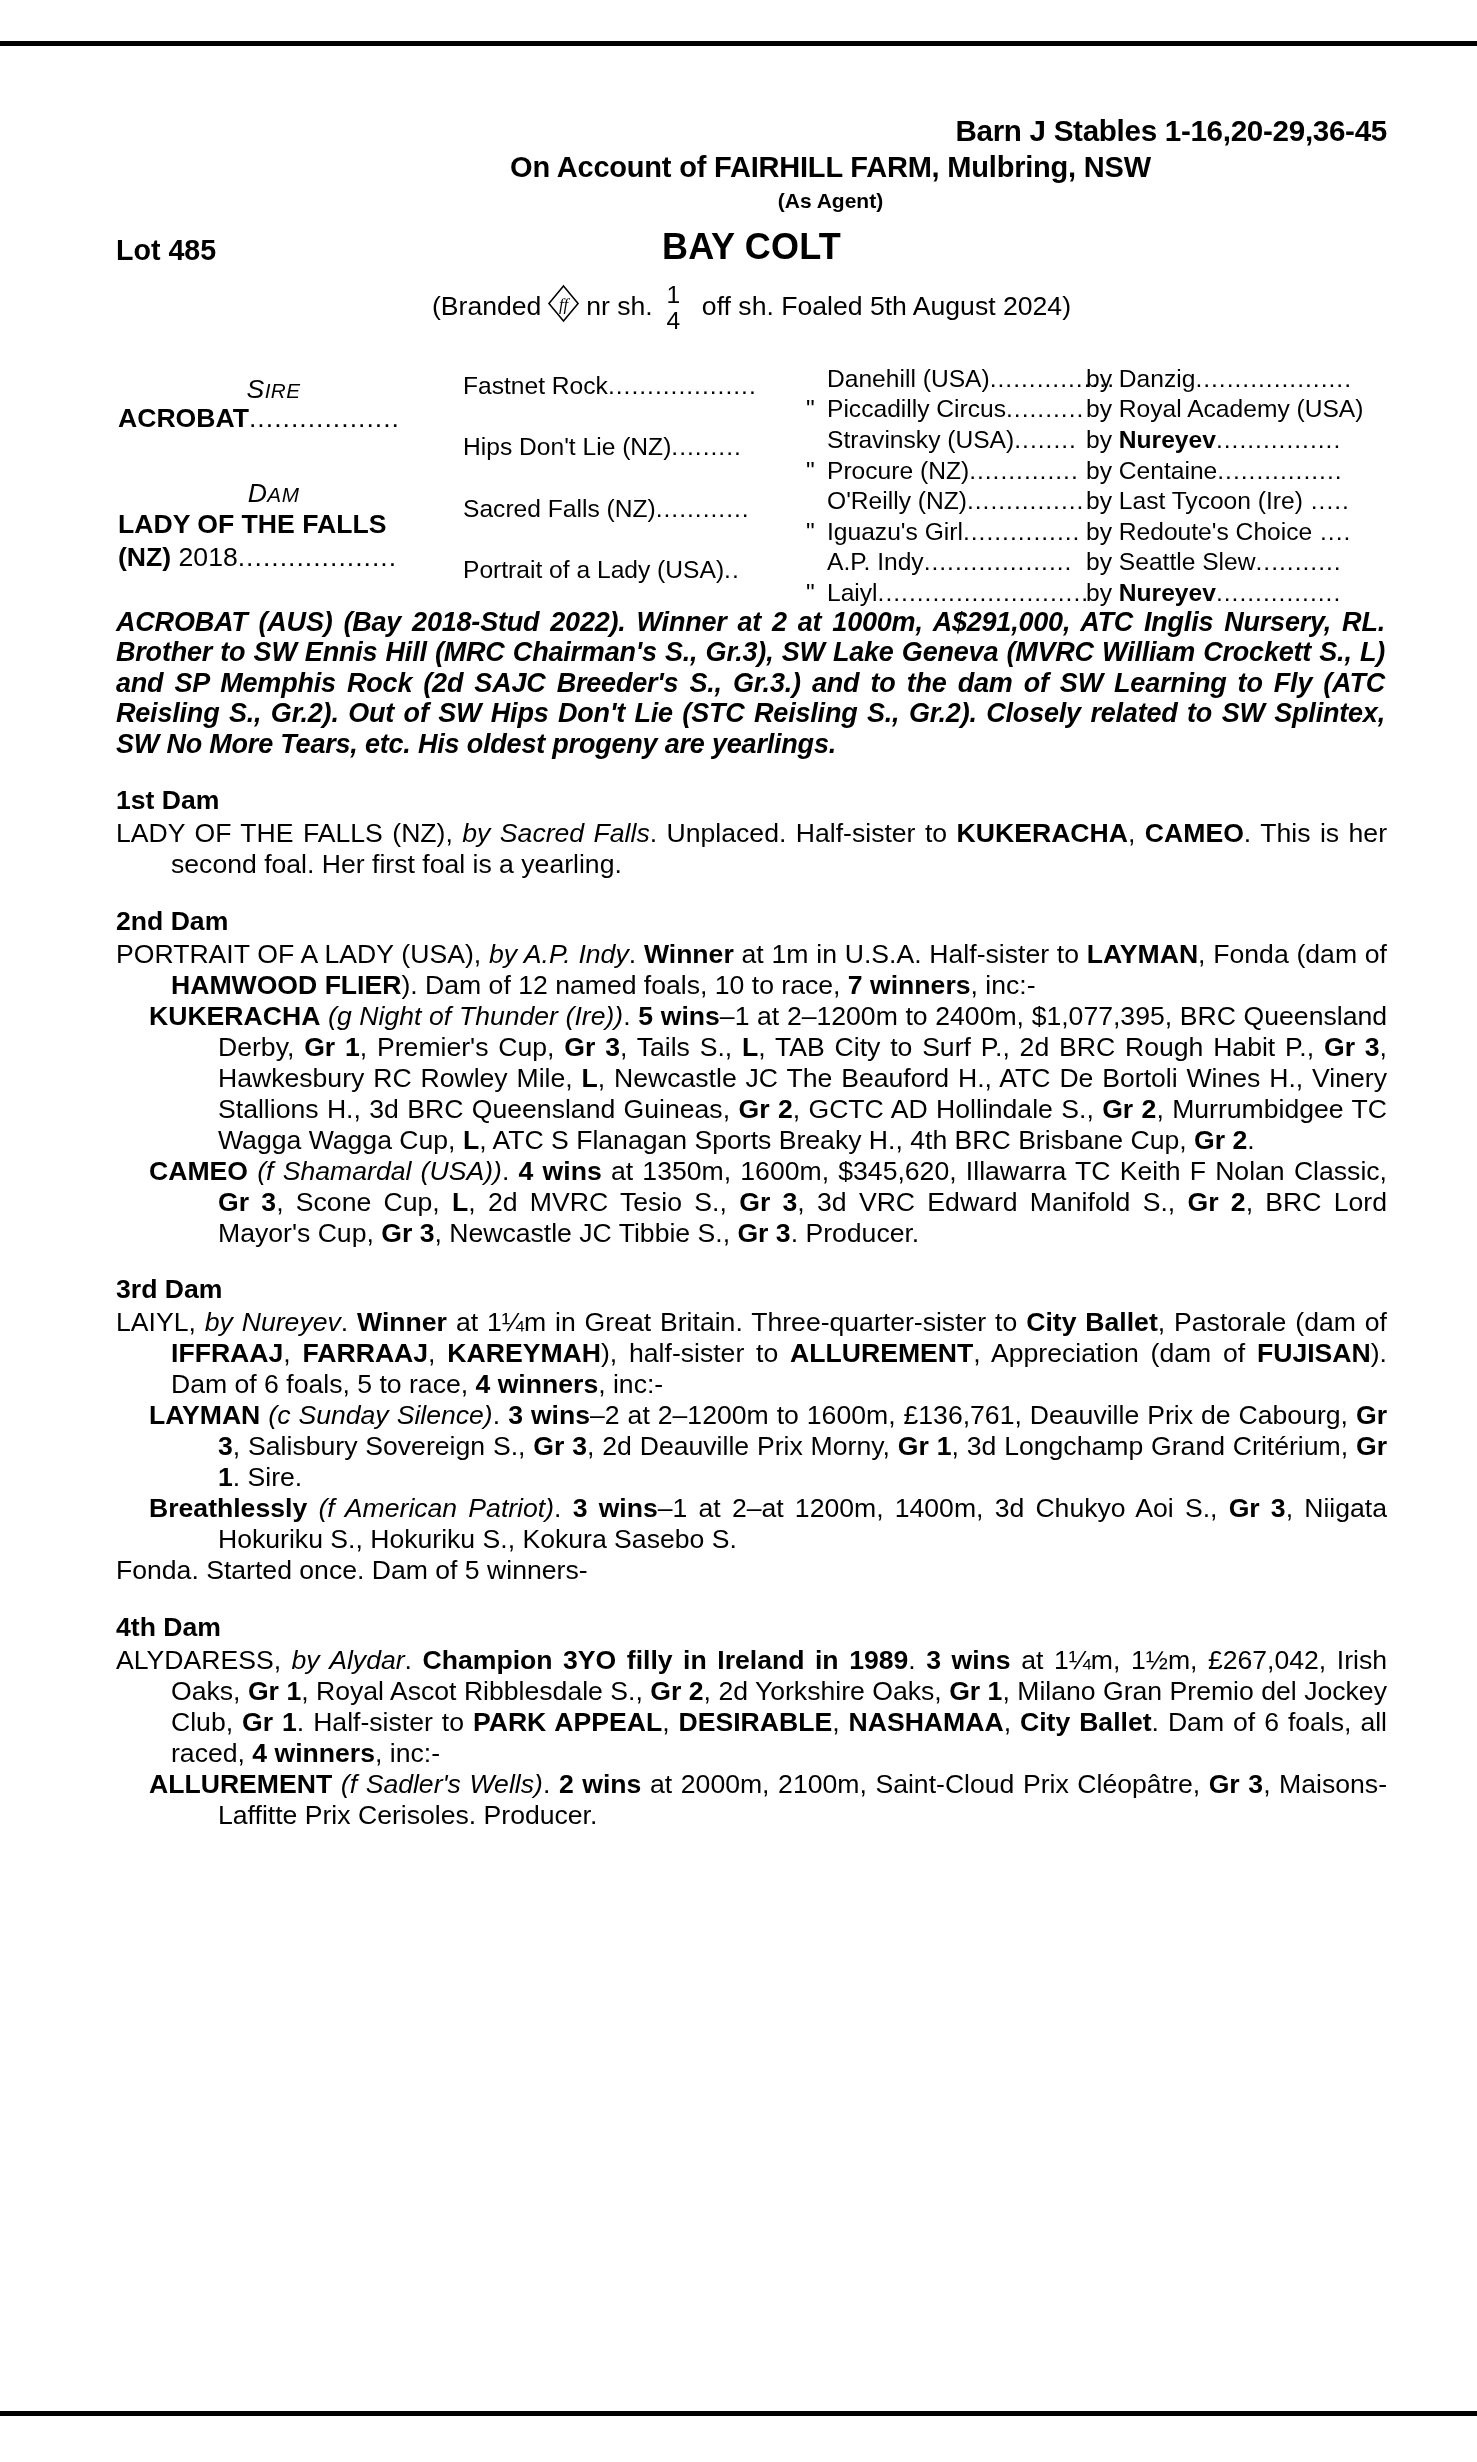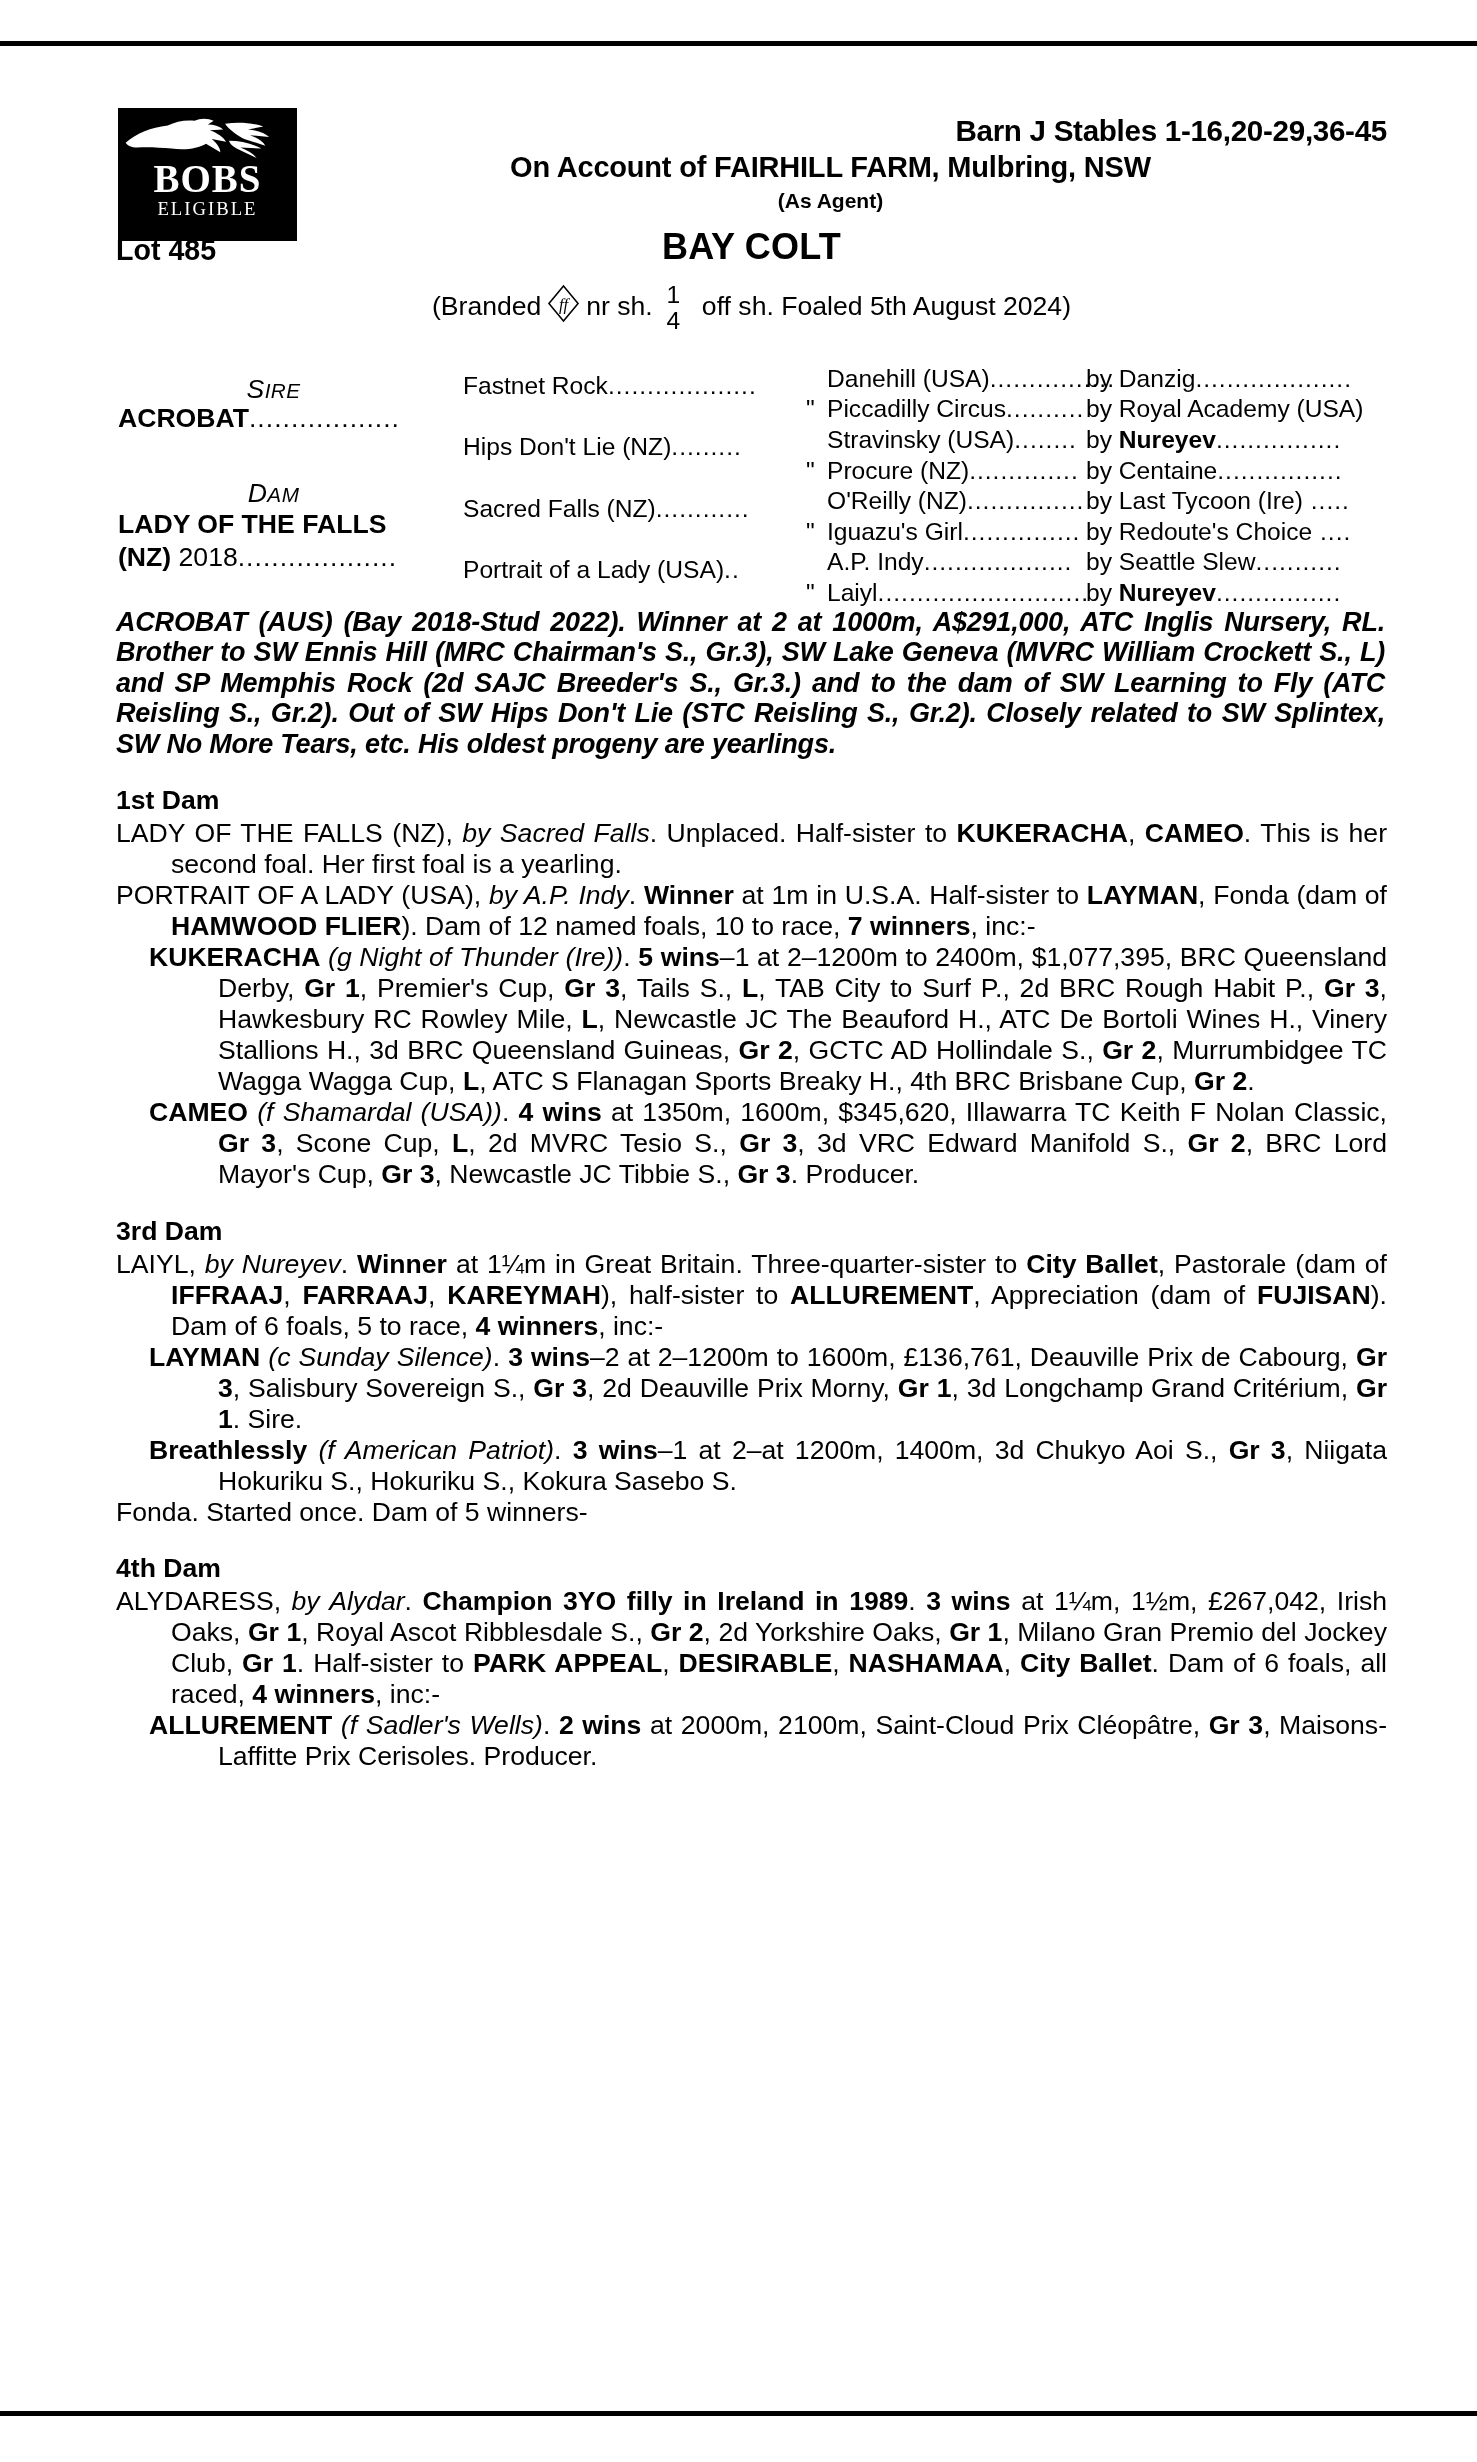--- a/index.html
+++ b/index.html
@@ -280,29 +280,20 @@
 
 <div class="page">
 
   <div class="rule rule-top"></div>
   <div class="rule rule-bottom"></div>
 
   <div class="content">
 
     <div class="header-block">
 
-      <div class="bobs-logo">
-        <svg class="bobs-horse" viewBox="0 0 160 46">
-          <path fill="#ffffff" d="M8 28 C20 18 34 12 52 10 C60 6 70 4 80 5 C86 2 94 2 100 5 L94 9 C100 9 106 11 110 14 L96 15 C104 18 110 22 113 27 L98 24 C104 29 107 34 107 38 L92 29 C84 34 70 36 56 34 C44 33 30 32 20 33 C14 33 10 31 8 28 Z"></path>
-          <path fill="#ffffff" d="M112 8 C126 6 140 7 152 11 L136 14 C146 15 154 18 158 22 L138 20 C146 23 152 27 154 31 L132 24 C124 20 116 14 112 8 Z"></path>
-          <path fill="#ffffff" d="M116 26 C128 26 140 29 150 34 L128 33 C136 36 142 40 145 44 L124 34 C120 32 117 29 116 26 Z"></path>
-        </svg>
-        <div class="bobs-word">BOBS</div>
-        <div class="bobs-sub">ELIGIBLE</div>
-      </div>
 
       <div class="barn-line">Barn J Stables 1-16,20-29,36-45</div>
       <div class="account-line">On Account of FAIRHILL FARM, Mulbring, NSW</div>
       <div class="agent-line">(As Agent)</div>
 
       <div class="lot-line">Lot 485</div>
       <div class="colour-line">BAY COLT</div>
 
       <div class="branded-line">
         <span class="bwrap">
@@ -379,20 +370,21 @@
         <div class="r6"><span>by </span><span>Seattle Slew</span><span class="dots">...........</span></div>
         <div class="r7"><span>by </span><b>Nureyev</b><span class="dots">................</span></div>
       </div>
     </div>
 
     <div class="sire-blurb">ACROBAT (AUS) (Bay 2018-Stud 2022). Winner at 2 at 1000m, A$291,000, ATC Inglis Nursery, RL. Brother to SW Ennis Hill (MRC Chairman's S., Gr.3), SW Lake Geneva (MVRC William Crockett S., L) and SP Memphis Rock (2d SAJC Breeder's S., Gr.3.) and to the dam of SW Learning to Fly (ATC Reisling S., Gr.2). Out of SW Hips Don't Lie (STC Reisling S., Gr.2). Closely related to SW Splintex, SW No More Tears, etc. His oldest progeny are yearlings.</div>
 
     <div id="dams-container">
         <div class="dam-head">1st Dam</div>
         <div class="hang0">LADY OF THE FALLS (NZ), <i>by Sacred Falls</i>. Unplaced. Half-sister to <b>KUKERACHA</b>, <b>CAMEO</b>. This is her second foal. Her first foal is a yearling.</div>
+        <div class="dam-head">2nd Dam</div>
         <div class="hang0">PORTRAIT OF A LADY (USA), <i>by A.P. Indy</i>. <b>Winner</b> at 1m in U.S.A. Half-sister to <b>LAYMAN</b>, Fonda (dam of <b>HAMWOOD FLIER</b>). Dam of 12 named foals, 10 to race, <b>7 winners</b>, inc:-</div>
         <div class="hang1"><b>KUKERACHA</b> <i>(g Night of Thunder (Ire))</i>. <b>5 wins</b>–1 at 2–1200m to 2400m, $1,077,395, BRC Queensland Derby, <b>Gr 1</b>, Premier's Cup, <b>Gr 3</b>, Tails S., <b>L</b>, TAB City to Surf P., 2d BRC Rough Habit P., <b>Gr 3</b>, Hawkesbury RC Rowley Mile, <b>L</b>, Newcastle JC The Beauford H., ATC De Bortoli Wines H., Vinery Stallions H., 3d BRC Queensland Guineas, <b>Gr 2</b>, GCTC AD Hollindale S., <b>Gr 2</b>, Murrumbidgee TC Wagga Wagga Cup, <b>L</b>, ATC S Flanagan Sports Breaky H., 4th BRC Brisbane Cup, <b>Gr 2</b>.</div>
         <div class="hang1"><b>CAMEO</b> <i>(f Shamardal (USA))</i>. <b>4 wins</b> at 1350m, 1600m, $345,620, Illawarra TC Keith F Nolan Classic, <b>Gr 3</b>, Scone Cup, <b>L</b>, 2d MVRC Tesio S., <b>Gr 3</b>, 3d VRC Edward Manifold S., <b>Gr 2</b>, BRC Lord Mayor's Cup, <b>Gr 3</b>, Newcastle JC Tibbie S., <b>Gr 3</b>. Producer.</div>
         <div class="dam-head">3rd Dam</div>
         <div class="hang0">LAIYL, <i>by Nureyev</i>. <b>Winner</b> at 1¼m in Great Britain. Three-quarter-sister to <b>City Ballet</b>, Pastorale (dam of <b>IFFRAAJ</b>, <b>FARRAAJ</b>, <b>KAREYMAH</b>), half-sister to <b>ALLUREMENT</b>, Appreciation (dam of <b>FUJISAN</b>). Dam of 6 foals, 5 to race, <b>4 winners</b>, inc:-</div>
         <div class="hang1"><b>LAYMAN</b> <i>(c Sunday Silence)</i>. <b>3 wins</b>–2 at 2–1200m to 1600m, £136,761, Deauville Prix de Cabourg, <b>Gr 3</b>, Salisbury Sovereign S., <b>Gr 3</b>, 2d Deauville Prix Morny, <b>Gr 1</b>, 3d Longchamp Grand Critérium, <b>Gr 1</b>. Sire.</div>
         <div class="hang1"><b>Breathlessly</b> <i>(f American Patriot)</i>. <b>3 wins</b>–1 at 2–at 1200m, 1400m, 3d Chukyo Aoi S., <b>Gr 3</b>, Niigata Hokuriku S., Hokuriku S., Kokura Sasebo S.</div>
         <div class="hang2">Fonda. Started once. Dam of 5 winners-</div>
         <div class="dam-head">4th Dam</div>
         <div class="hang0">ALYDARESS, <i>by Alydar</i>. <b>Champion 3YO filly in Ireland in 1989</b>. <b>3 wins</b> at 1¼m, 1½m, £267,042, Irish Oaks, <b>Gr 1</b>, Royal Ascot Ribblesdale S., <b>Gr 2</b>, 2d Yorkshire Oaks, <b>Gr 1</b>, Milano Gran Premio del Jockey Club, <b>Gr 1</b>. Half-sister to <b>PARK APPEAL</b>, <b>DESIRABLE</b>, <b>NASHAMAA</b>, <b>City Ballet</b>. Dam of 6 foals, all raced, <b>4 winners</b>, inc:-</div>

